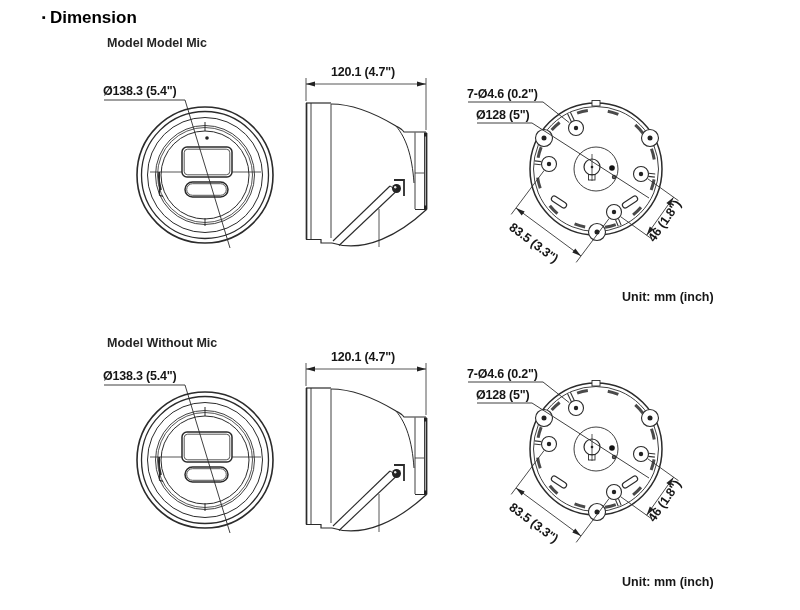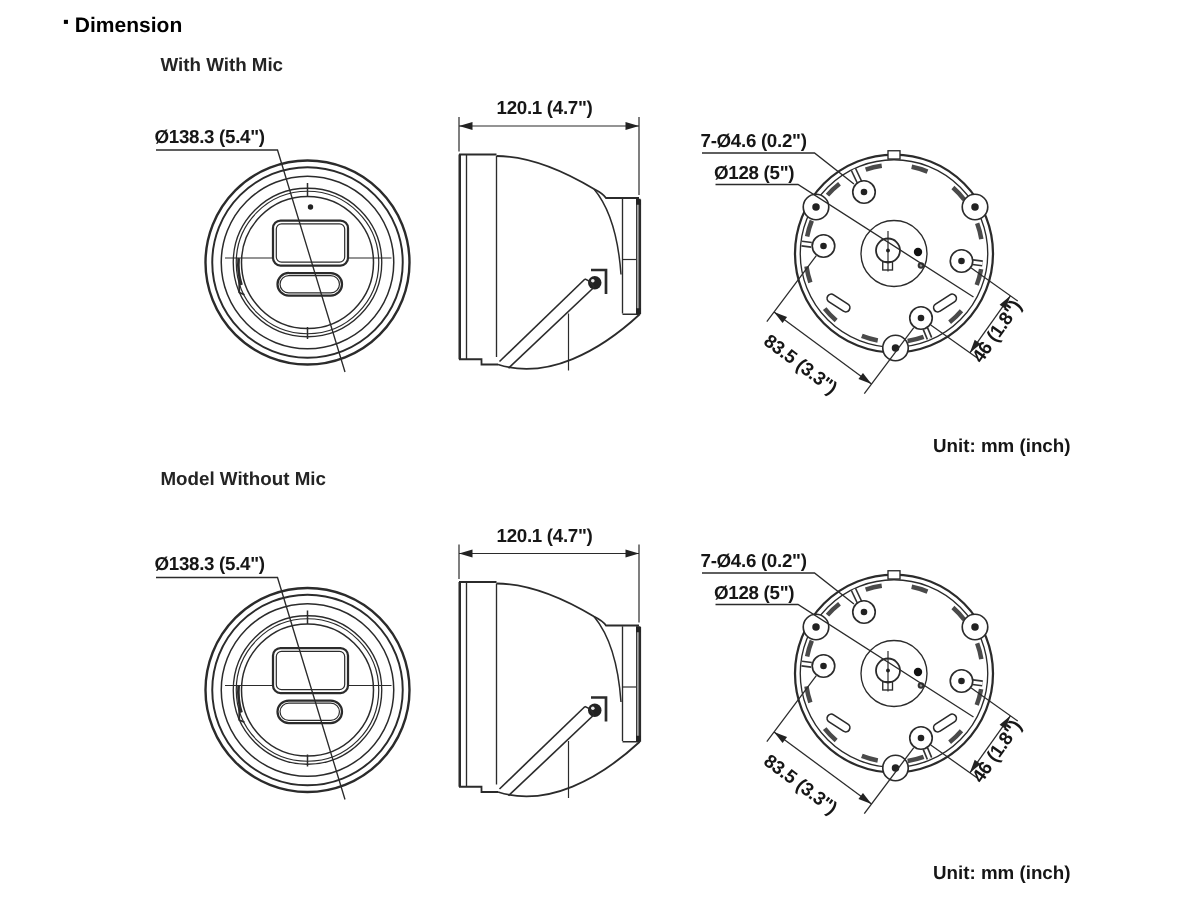--- a/index.html
+++ b/index.html
@@ -9,21 +9,21 @@
   }
   #stage{position:absolute;left:0;top:0;width:800px;height:610px;}
   svg.art{position:absolute;left:0;top:0;}
   .lbl{position:absolute;white-space:nowrap;font-size:12.5px;font-weight:600;letter-spacing:-0.2px;color:#161616;}
   .model-lbl{position:absolute;white-space:nowrap;font-size:12.5px;font-weight:600;color:#242424;}
   .unit-lbl{position:absolute;white-space:nowrap;font-size:12.5px;font-weight:600;color:#161616;margin-left:25px;}
   .center120{text-align:center;width:126px;}
   .rot{transform-origin:center center;}
   #page-title-row{position:absolute;left:42px;top:8px;display:flex;align-items:center;gap:4px;}
   #page-title-row .bullet{font-size:11px;line-height:11px;position:relative;top:-1px;color:#000;}
-  #page-title-row .ttl{font-size:14px;font-weight:700;color:#000;}
+  #page-title-row .ttl{font-size:17px;font-weight:700;color:#000;}
 </style>
 </head>
 <body>
 
 <div id="stage">
 
   <svg class="art" width="800" height="610" viewBox="0 0 800 610">
     <defs>
 
       <g id="front-view-g" fill="none" stroke="#2b2b2b">
@@ -174,32 +174,32 @@
       <use href="#back-view-g" transform="translate(0,280)"></use>
     </g>
   </svg>
 
   <div id="page-title-row">
     <span class="bullet">▪</span>
     <span class="ttl">Dimension</span>
   </div>
 
   <div>
-    <div class="model-lbl" style="left:107px;top:36px;">With With Mic</div>
+    <div class="model-lbl" style="left:107px;top:36px;">Model Model Mic</div>
     <div class="lbl" style="left:103px;top:84px;">Ø138.3 (5.4")</div>
     <div class="lbl center120" style="left:300px;top:65px;">120.1 (4.7")</div>
     <div class="lbl" style="left:467px;top:87px;">7-Ø4.6 (0.2")</div>
     <div class="lbl" style="left:476px;top:108px;">Ø128 (5")</div>
     <div class="lbl rot" style="left:505px;top:236px;transform:rotate(37deg);">83.5 (3.3")</div>
     <div class="lbl rot" style="left:641px;top:214px;transform:rotate(-55deg);">46 (1.8")</div>
     <div class="unit-lbl" style="left:597px;top:290px;">Unit: mm (inch)</div>
   </div>
 
   <div>
-    <div class="model-lbl" style="left:107px;top:312px;">Model Without Mic</div>
+    <div class="model-lbl" style="left:107px;top:336px;">Model Without Mic</div>
     <div class="lbl" style="left:103px;top:369px;">Ø138.3 (5.4")</div>
     <div class="lbl center120" style="left:300px;top:350px;">120.1 (4.7")</div>
     <div class="lbl" style="left:467px;top:367px;">7-Ø4.6 (0.2")</div>
     <div class="lbl" style="left:476px;top:388px;">Ø128 (5")</div>
     <div class="lbl rot" style="left:505px;top:516px;transform:rotate(37deg);">83.5 (3.3")</div>
     <div class="lbl rot" style="left:641px;top:494px;transform:rotate(-55deg);">46 (1.8")</div>
     <div class="unit-lbl" style="left:597px;top:575px;">Unit: mm (inch)</div>
   </div>
 
 </div>

